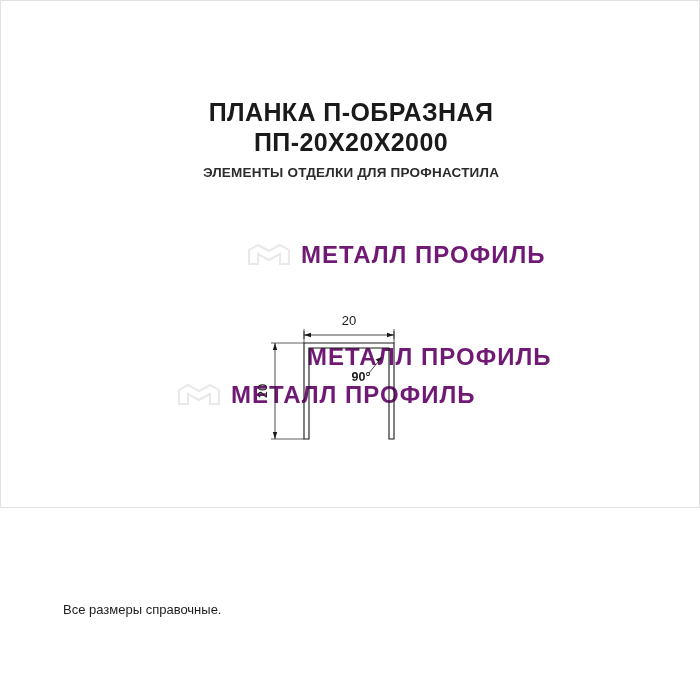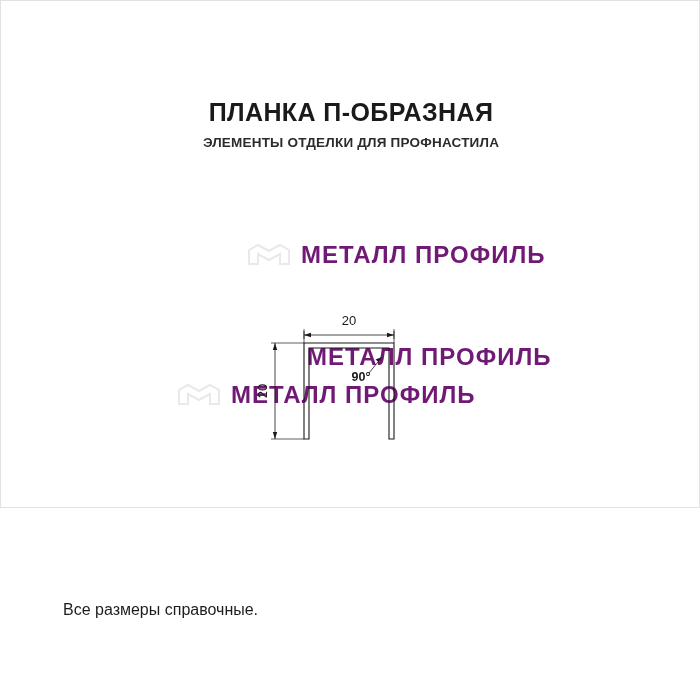--- a/index.html
+++ b/index.html
@@ -77,32 +77,33 @@
     width: 220px;
     height: 160px;
     text-align: center;
   }
   .drawing svg { display: block; }
 
   .footnotes {
     position: absolute;
     left: 62px;
     top: 600px;
-    font-size: 16px;
+    font-size: 13px;
     line-height: 18px;
     color: #1d1d1d;
   }
 </style>
 </head>
 <body>
 
 <div class="page">
 
   <div class="title-block">
     <div class="title-line1">ПЛАНКА П-ОБРАЗНАЯ</div>
+    <div class="title-line2">ПП-20Х20Х2000</div>
     <div class="subtitle">ЭЛЕМЕНТЫ ОТДЕЛКИ ДЛЯ ПРОФНАСТИЛА</div>
   </div>
 
   <div class="wm wm1">
     <span class="wm-logo">
       <svg viewBox="0 0 44 26" width="44" height="26" aria-hidden="true">
         <path d="M2 22 L2 8 L11 3 L22 9 L33 3 L42 8 L42 22 L33 22 L33 12 L22 18 L11 12 L11 22 Z" fill="none" stroke="#e9e9e9" stroke-width="2"></path>
       </svg>
     </span>
     <span>МЕТАЛЛ ПРОФИЛЬ</span>

